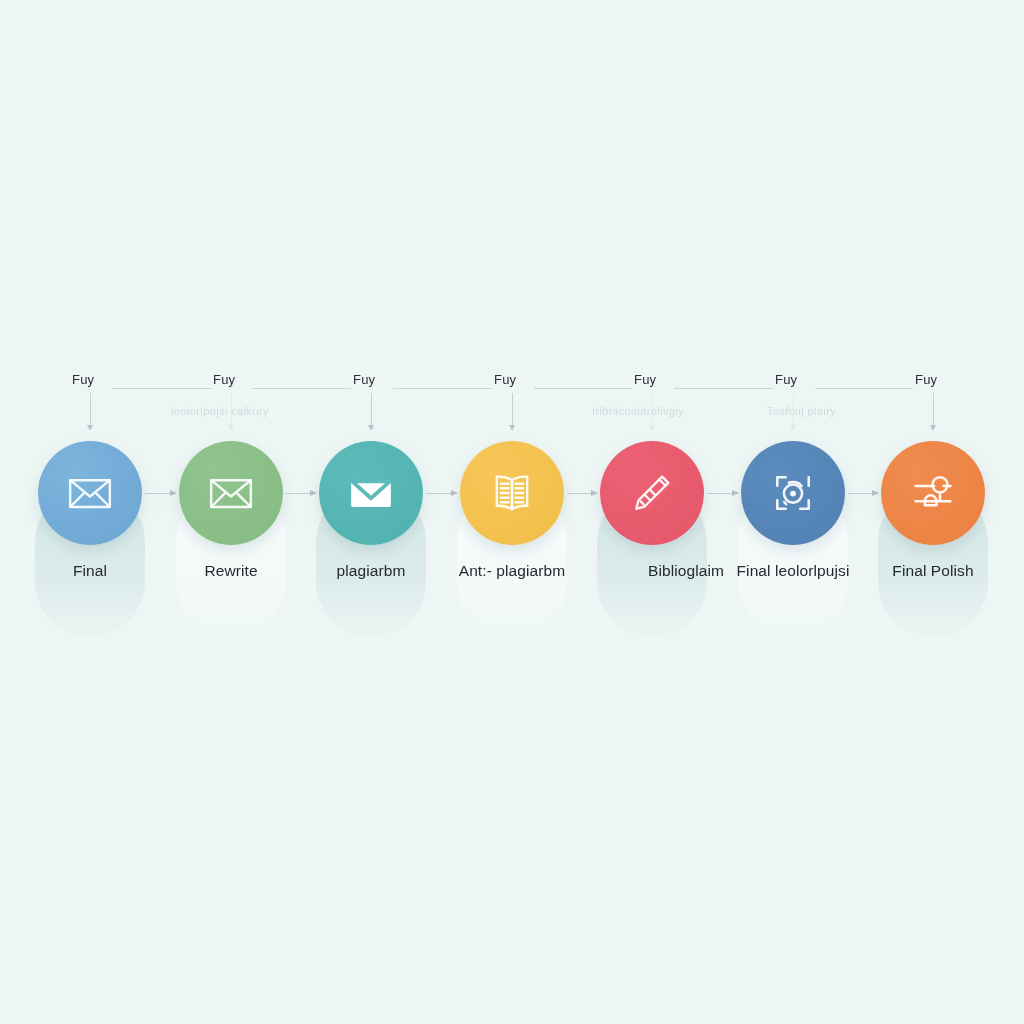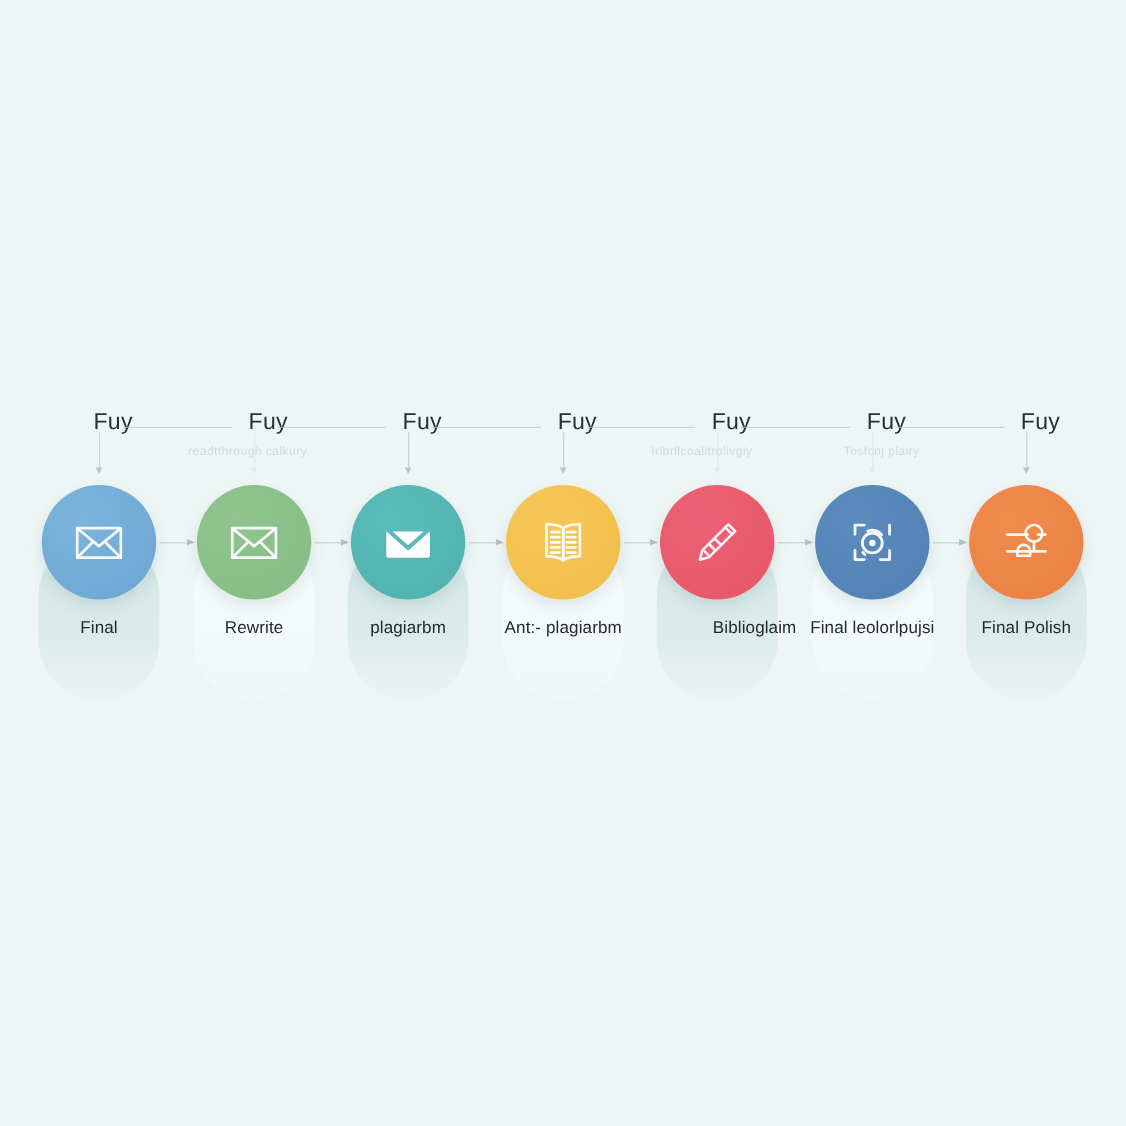--- a/index.html
+++ b/index.html
@@ -23,21 +23,21 @@
   .step-card.tint-a{background:linear-gradient(180deg,rgba(206,227,226,.85) 0%,rgba(214,232,231,.75) 60%,rgba(228,240,239,.35) 100%);}
   .step-card.tint-b{background:linear-gradient(180deg,rgba(248,252,252,.95) 0%,rgba(244,250,250,.9) 60%,rgba(240,248,248,.5) 100%);}
 
   
   .rail{position:absolute;}
   .rail-line{
     position:absolute;height:1px;background:#b9c7c9;top:388px;opacity:.75;
   }
   .rail-label{
     position:absolute;top:372px;
-    font-size:21px;color:#2a2f33;letter-spacing:.2px;white-space:nowrap;margin-left:13px;
+    font-size:13px;color:#2a2f33;letter-spacing:.2px;white-space:nowrap;
   }
   .rail-sub{
     position:absolute;top:405px;
     font-size:11px;color:#ccdcdb;white-space:nowrap;letter-spacing:.4px;
     filter:blur(.4px);
   }
   .vtick{
     position:absolute;width:1px;background:#c3d0d2;top:393px;height:33px;
   }
   .vtick::after{
@@ -87,21 +87,21 @@
       <div class="step-card tint-a" style="left: 878px;"></div>
     </div>
 
   <div class="rail" id="rail-layer">
       <div class="rail-label" style="left: 72px;">Fuy</div>
       <div class="rail-line" style="left: 112px; width: 99px;"></div>
       <div class="vtick" style="left: 90px;"></div>
       <div class="rail-label" style="left: 213px;">Fuy</div>
       <div class="rail-line" style="left: 253px; width: 98px;"></div>
       <div class="vtick faint" style="left: 231px;"></div>
-      <div class="rail-sub" style="left: 171px;">readtthrough calkury</div>
+      <div class="rail-sub" style="left: 171px;">leolorlpujsi calkury</div>
       <div class="rail-label" style="left: 353px;">Fuy</div>
       <div class="rail-line" style="left: 393px; width: 99px;"></div>
       <div class="vtick" style="left: 371px;"></div>
       <div class="rail-label" style="left: 494px;">Fuy</div>
       <div class="rail-line" style="left: 534px; width: 98px;"></div>
       <div class="vtick" style="left: 512px;"></div>
       <div class="rail-label" style="left: 634px;">Fuy</div>
       <div class="rail-line" style="left: 674px; width: 99px;"></div>
       <div class="vtick faint" style="left: 652px;"></div>
       <div class="rail-sub" style="left: 592px;">Irlbrllcoalitrolivgiy</div>

